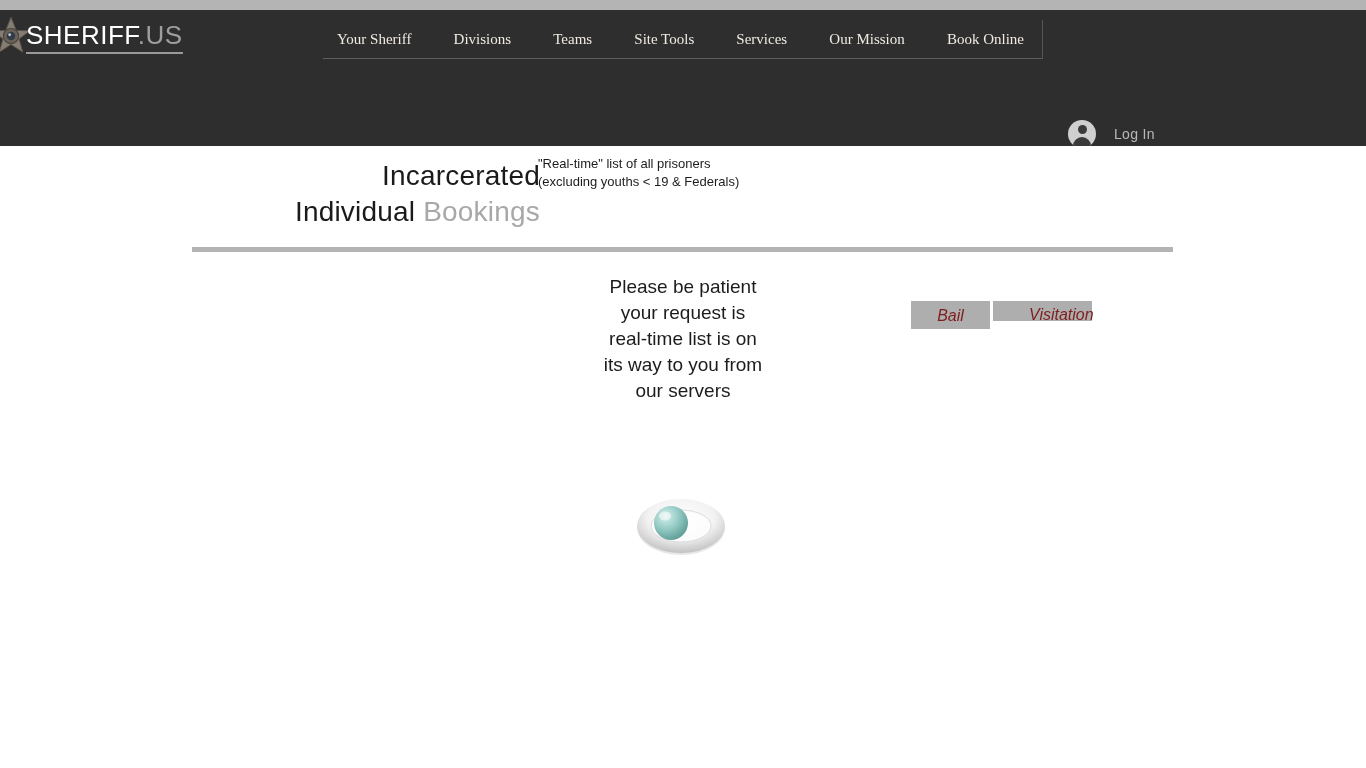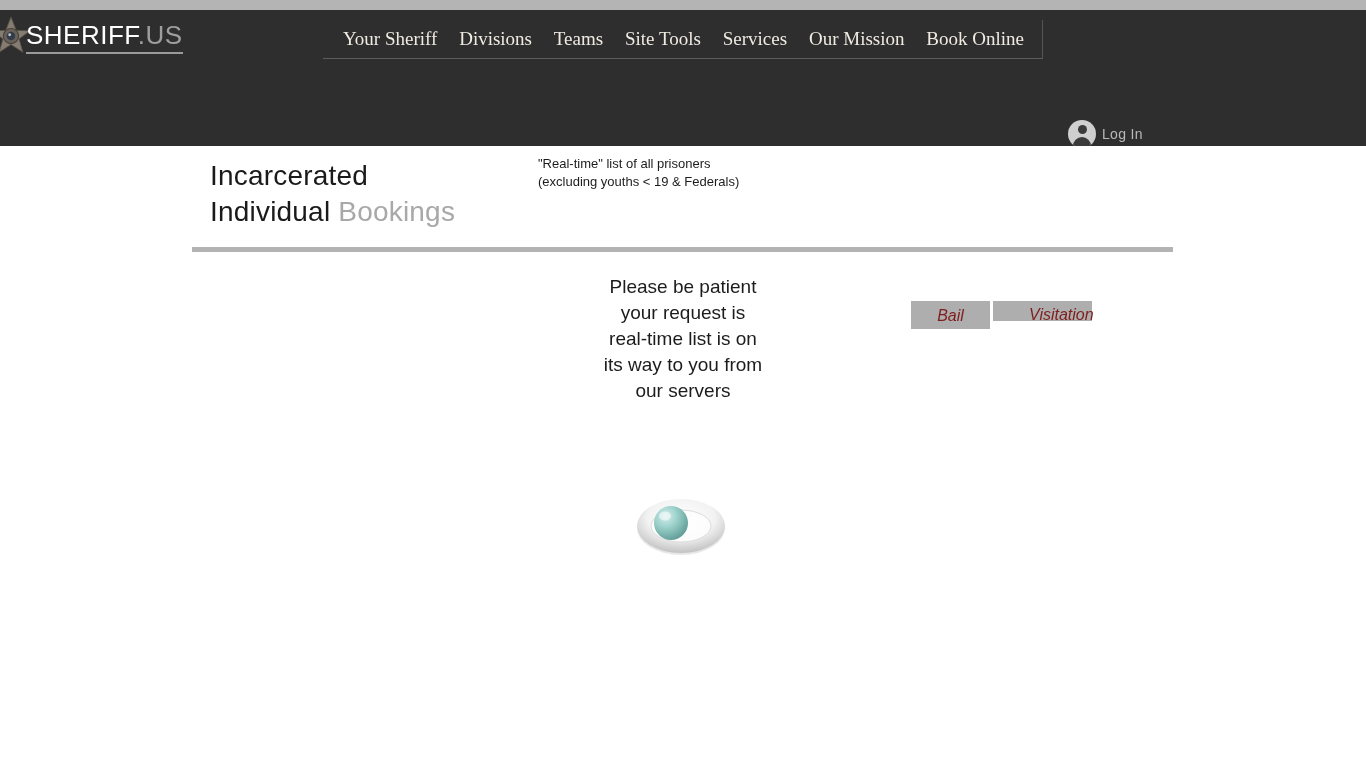--- a/index.html
+++ b/index.html
@@ -70,35 +70,34 @@
     border-right: 1px solid #555;
     border-bottom: 1px solid #5c5c5c;
     display: flex;
     align-items: center;
     justify-content: space-between;
     padding: 0 14px 0 10px;
   }
   .nav-item {
     color: #efeae2;
     font-family: "Liberation Serif", serif;
-    font-size: 19px;
+    font-size: 15px;
     white-space: nowrap;
     cursor: pointer;
     padding: 2px 4px;
-    margin-left: 6px;
   }
 
   
   .login-group {
     position: absolute;
     top: 110px;
     left: 1068px;
     display: flex;
     align-items: center;
-    gap: 6px;
+    gap: 18px;
     cursor: pointer;
   }
   .avatar-icon {
     width: 28px;
     height: 28px;
     border-radius: 50%;
     background: #cfcfcf;
     position: relative;
     overflow: hidden;
     flex: none;
@@ -136,20 +135,21 @@
 
   .page-title {
     position: absolute;
     left: 210px;
     top: 12px;
     width: 330px;
     font-size: 28px;
     line-height: 36px;
     font-weight: 400;
     letter-spacing: 0.2px;
+    text-align: right;
   }
   .page-title .t-strong { color: #1a1a1a; }
   .page-title .t-muted  { color: #a8a8a8; }
 
   .subtitle {
     position: absolute;
     left: 538px;
     top: 9px;
     font-size: 13px;
     line-height: 18px;

